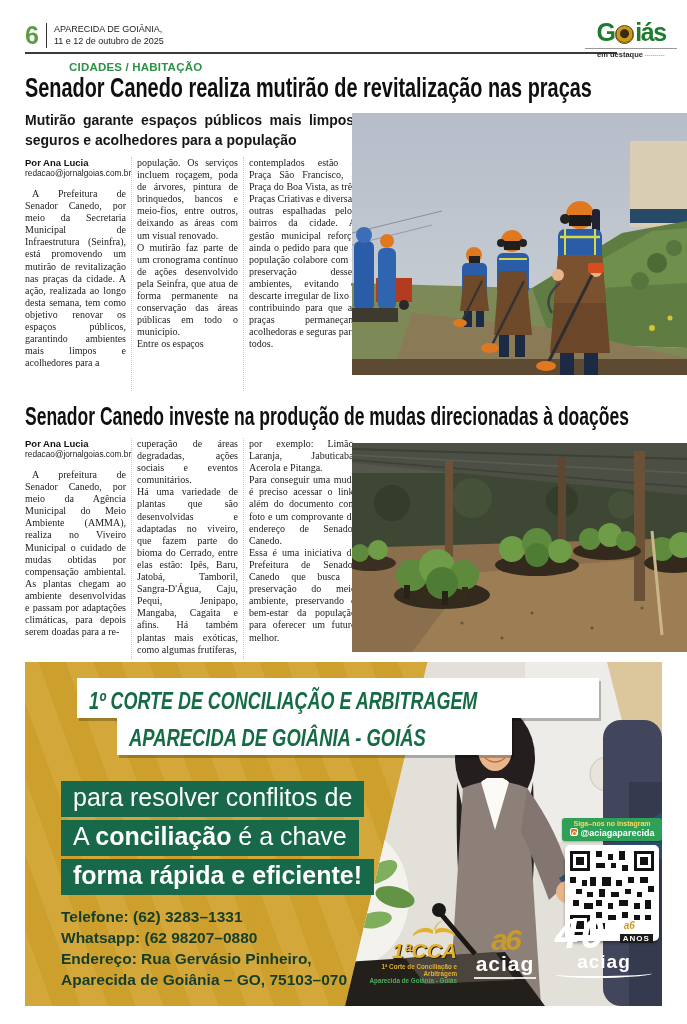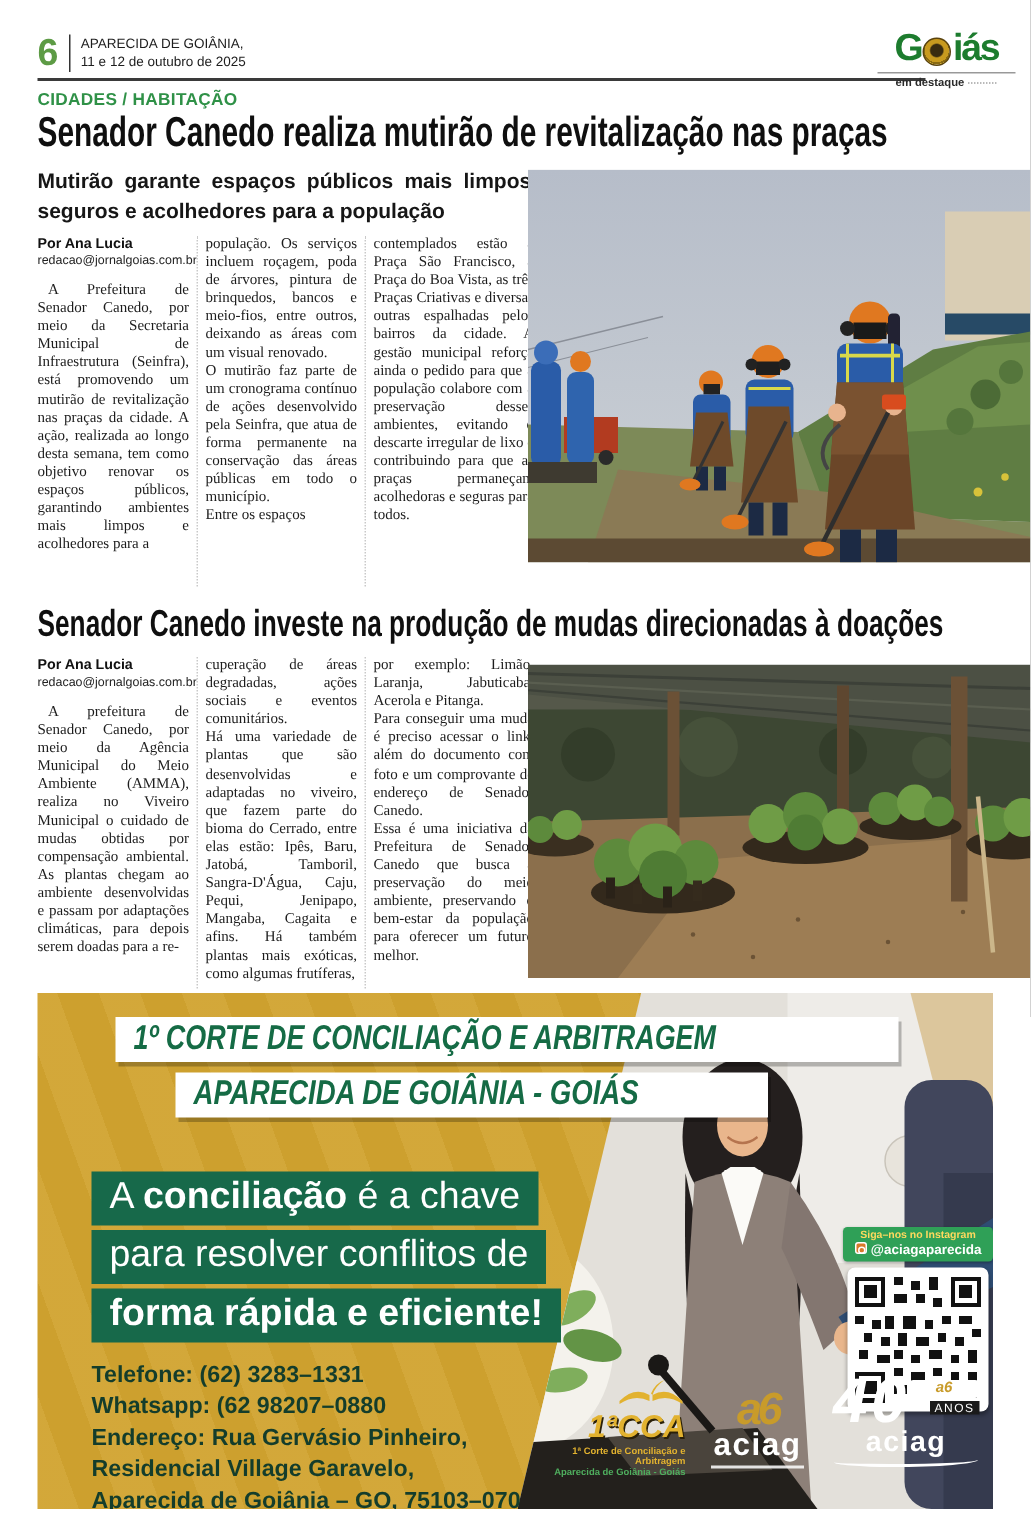--- a/index.html
+++ b/index.html
@@ -16,21 +16,21 @@
   .mast-rule { position:absolute; left:25px; top:52px; width:592px; height:1.5px; background:#3a3a3a; }
   .brand { position:absolute; right:10px; top:18px; width:92px; text-align:center; }
   .brand-row { display:flex; align-items:center; justify-content:center; }
   .brand-txt { font-size:25px; font-weight:bold; color:#1d7c2e; letter-spacing:-1.5px; }
   .brand-coin { display:inline-block; width:19px; height:19px; border-radius:50%;
     background:radial-gradient(circle at 50% 45%, #3a2c10 0 4px, #c89a1f 5px 8px, #8a6a12 8px 9px, #e8c23a 9px); margin:3px 1px 0 1px; border:1px solid #5a430e;}
   .brand-tag { font-size:7.5px; font-weight:bold; color:#2a2a2a; border-top:1px solid #999; margin-top:1px; padding-top:1px; }
   .brand-tag small { color:#999; font-size:6px; }
   
   .kicker { position:absolute; left:25px; font-size:11.5px; font-weight:bold; color:#2f9147; letter-spacing:.2px; }
-  .k1 { top:61px; }
+  .k1 { top:61px;margin-left:44px; }
   .k2row { position:absolute; left:25px; top:390px; width:331px; display:flex; align-items:center; gap:4px; }
   .k2row .kt { font-size:11.5px; font-weight:bold; color:#2f9147; white-space:nowrap; }
   .k2row .sq { width:4px; height:4px; background:#222; }
   .k2row .ln { flex:1; height:1px; background:#333; }
   .headline { position:absolute; left:25px; color:#0f0f0f; font-weight:bold; white-space:nowrap; }
   .h1 { top:72px; font-size:28px; }
   .h2 { top:402px; font-size:25px; }
   .cond { display:inline-block; transform-origin:0 50%; }
   .cx71 { transform:scaleX(.71); }
   .cx70 { transform:scaleX(.70); }
@@ -52,21 +52,21 @@
   .ph1 { left:352px; top:113px; width:335px; height:262px; }
   .ph2 { left:352px; top:443px; width:335px; height:209px; }
   .photo svg { display:block; width:100%; height:100%; }
   
   .ad { position:absolute; left:25px; top:662px; width:637px; height:344px; overflow:hidden;
     background:#d1a32f;
     background-image:repeating-linear-gradient(70deg, rgba(255,255,255,.05) 0 26px, rgba(0,0,0,.02) 26px 52px); }
   .ad-photo { position:absolute; left:320px; top:0; width:317px; height:344px;
     clip-path:polygon(26% 0, 100% 0, 100% 100%, 0 100%); }
   .ad-photo svg { display:block; width:100%; height:100%; }
-  .ad-banner { position:absolute; background:#fff; padding:0 12px 3px; box-shadow:2px 3px 0 rgba(0,0,0,.25); white-space:nowrap; }
+  .ad-banner { position:absolute; background:#fff; padding:10px 12px 3px; box-shadow:2px 3px 0 rgba(0,0,0,.25); white-space:nowrap; }
   .ad-banner span { display:inline-block; transform-origin:0 50%; font-style:italic; font-weight:bold; color:#156b45; }
   .b1 { left:52px; top:16px; } .b1 span { font-size:23px; transform:scaleX(.78); }
   .b2 { left:92px; top:53px; } .b2 span { font-size:23px; transform:scaleX(.80); }
   .slogan { position:absolute; left:36px; top:119px; }
   .slg { display:table; background:#17694a; color:#fff; padding:2px 12px 5px; margin-bottom:3px;
     font-size:25px; line-height:29px; white-space:nowrap; }
   .slg b { font-weight:bold; } .slg .lt { font-weight:normal; }
   .slg3 { font-weight:bold; }
   .contact { position:absolute; left:36px; top:244px; font-size:15.5px; line-height:21px; color:#143d2b; }
   .contact b { font-weight:bold; }
@@ -93,21 +93,21 @@
   .logo-aciag { position:absolute; left:440px; top:264px; width:80px; text-align:center; }
   .aciag-mono { font-size:30px; font-weight:bold; color:#c89b2a; letter-spacing:-3px; line-height:28px; font-style:italic;}
   .aciag-name { font-size:21px; font-weight:bold; color:#fff; letter-spacing:1px; line-height:20px; }
   .aciag-bar { width:62px; height:2px; background:#fff; margin:3px auto 0; opacity:.85; }
   .logo-40 { position:absolute; left:523px; top:252px; width:112px; text-align:center; color:#fff; }
   .forty-row { display:flex; align-items:flex-start; justify-content:center; gap:2px; }
   .forty-num { font-size:42px; font-weight:bold; font-style:italic; line-height:40px; }
   .forty-badge { margin-top:6px; }
   .forty-a6 { display:block; font-size:10px; font-weight:bold; font-style:italic; color:#c89b2a;
     background:#fff; border-radius:3px; padding:0 3px; line-height:12px; }
-  .forty-anos { display:block; font-size:8px; font-weight:normal; background:#1a1a1a; color:#fff;
+  .forty-anos { display:block; font-size:8px; font-weight:bold; background:#1a1a1a; color:#fff;
     padding:0 3px; margin-top:2px; letter-spacing:1px;margin-left:14px; }
   .forty-name { font-size:19px; font-weight:bold; letter-spacing:1px; line-height:16px; }
   .forty-swoosh { width:96px; height:8px; margin:0 auto; border-bottom:2.5px solid #fff;
     border-radius:0 0 60% 40%; }
 </style>
 </head>
 <body>
 
 <div class="page">
 
@@ -369,34 +369,33 @@
     </div>
 
     <div class="ad-banner b1">
       <span>1º CORTE DE CONCILIAÇÃO E ARBITRAGEM</span>
     </div>
     <div class="ad-banner b2">
       <span>APARECIDA DE GOIÂNIA - GOIÁS</span>
     </div>
 
     <div class="slogan">
+      <div class="slg lt">para resolver conflitos de</div>
       <div class="slg">
           <span class="lt">A </span>
           <b>conciliação</b>
           <span class="lt"> é a chave</span>
         </div>
-      <div class="slg lt">para resolver conflitos de</div>
       <div class="slg slg3">forma rápida e eficiente!</div>
     </div>
 
     <div class="contact">
       <div><b>Telefone: </b><span class="v">(62) 3283–1331</span></div>
       <div><b>Whatsapp: </b><span class="v">(62 98207–0880</span></div>
       <div><b>Endereço: </b><span class="vn">Rua Gervásio Pinheiro,</span></div>
-      <div class="vn">Residencial Village Garavelo,</div>
       <div class="vn">Aparecida de Goiânia – GO, 75103–070</div>
     </div>
 
     <div class="insta">
       <div class="insta-cta">Siga–nos no Instagram</div>
       <div class="insta-row">
         <span class="ig-icon"></span>
         <span class="insta-handle">@aciagaparecida</span>
       </div>
     </div>

